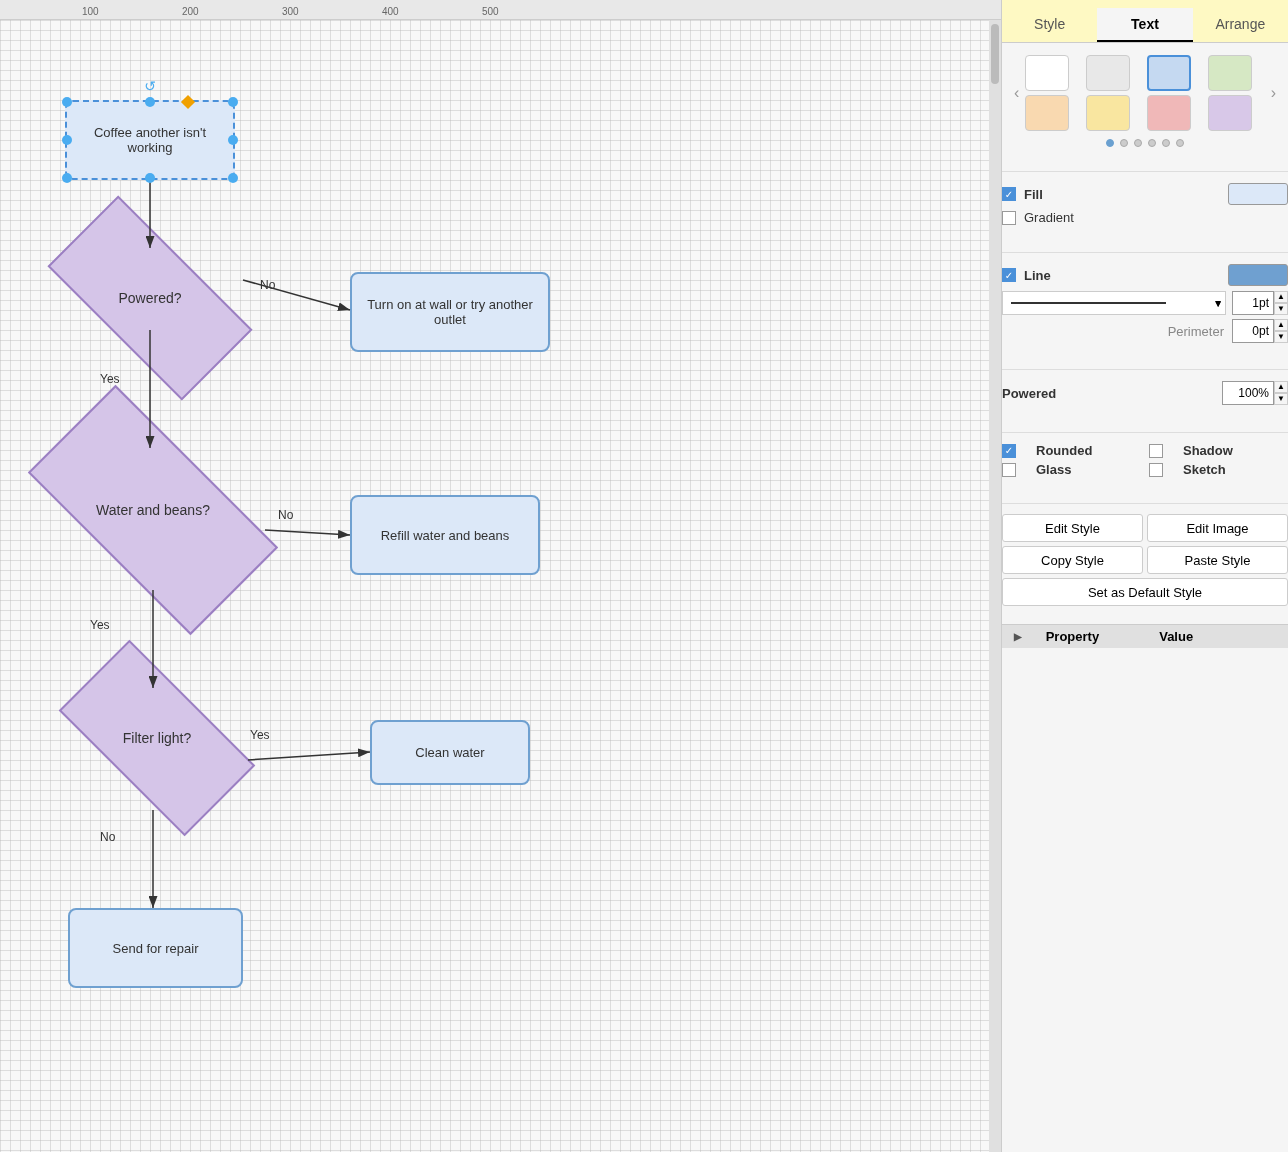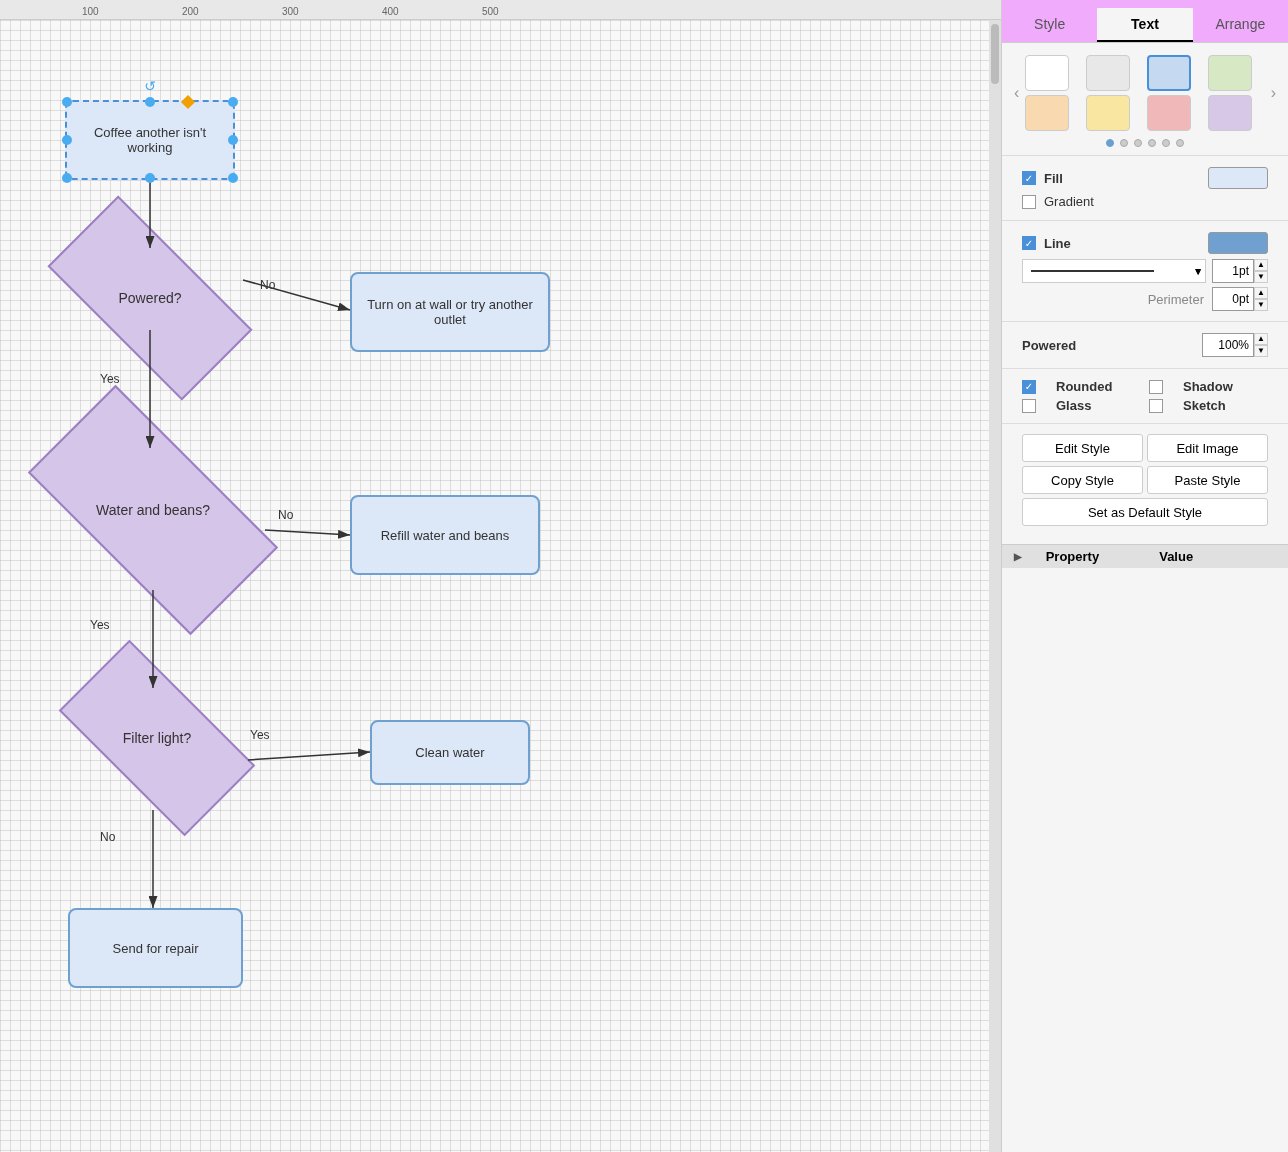--- a/index.html
+++ b/index.html
@@ -148,21 +148,21 @@
       background: #f5f5f5;
       border-left: 1px solid #ccc;
       display: flex;
       flex-direction: column;
       overflow-y: auto;
     }
 
     
     .panel-tabs {
       display: flex;
-      background: #f0abfc;
+      background: #fef9c3;
       border-bottom: 1px solid #ccc;
       padding-top: 8px;
     }
     .panel-tab {
       flex: 1;
       text-align: center;
       padding: 8px 4px;
       font-size: 14px;
       color: #555;
       cursor: pointer;
@@ -219,22 +219,23 @@
       background: #ccc;
       border: 1px solid #aaa;
     }
     .dot.active {
       background: #6aa0d0;
       border-color: #6aa0d0;
     }
 
     
     .prop-section {
-      padding: 6px 20px;
+      padding: 6px 0;
       border-top: 1px solid #ddd;
+      margin-top: 16px;
     }
     .prop-row {
       display: flex;
       align-items: center;
       margin: 5px 0;
       gap: 8px;
     }
     .prop-label {
       font-size: 13px;
       color: #333;

